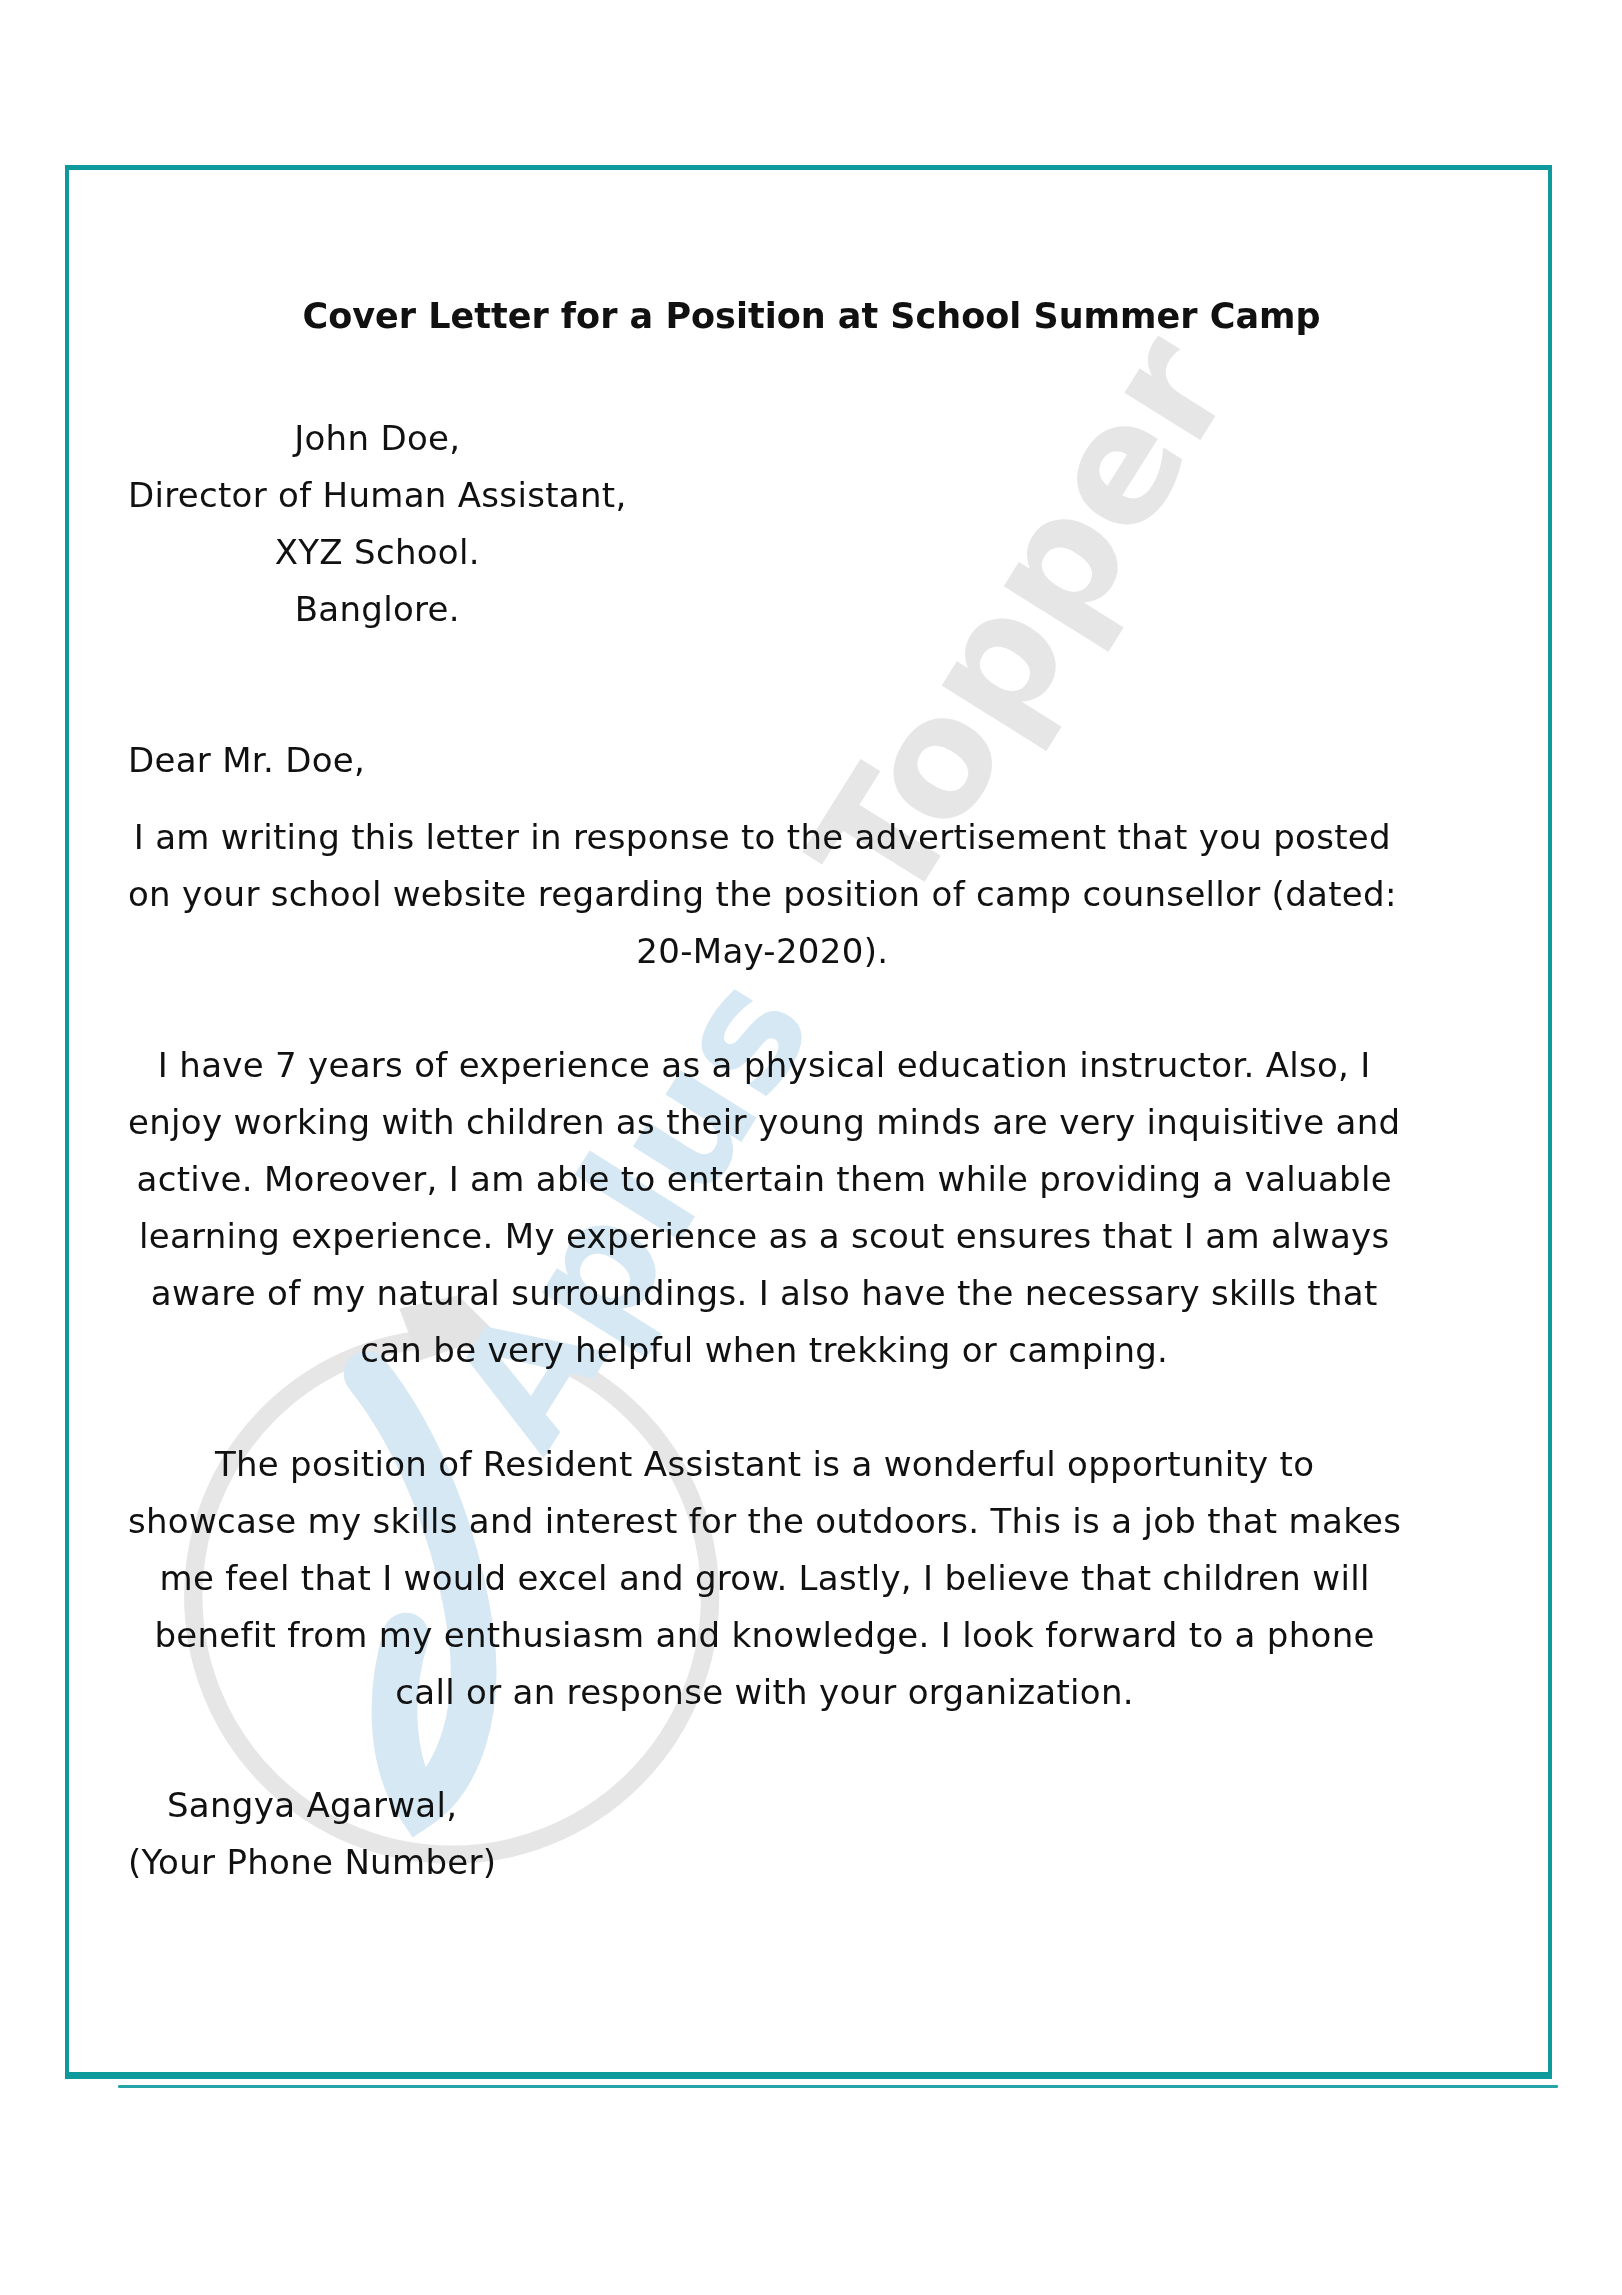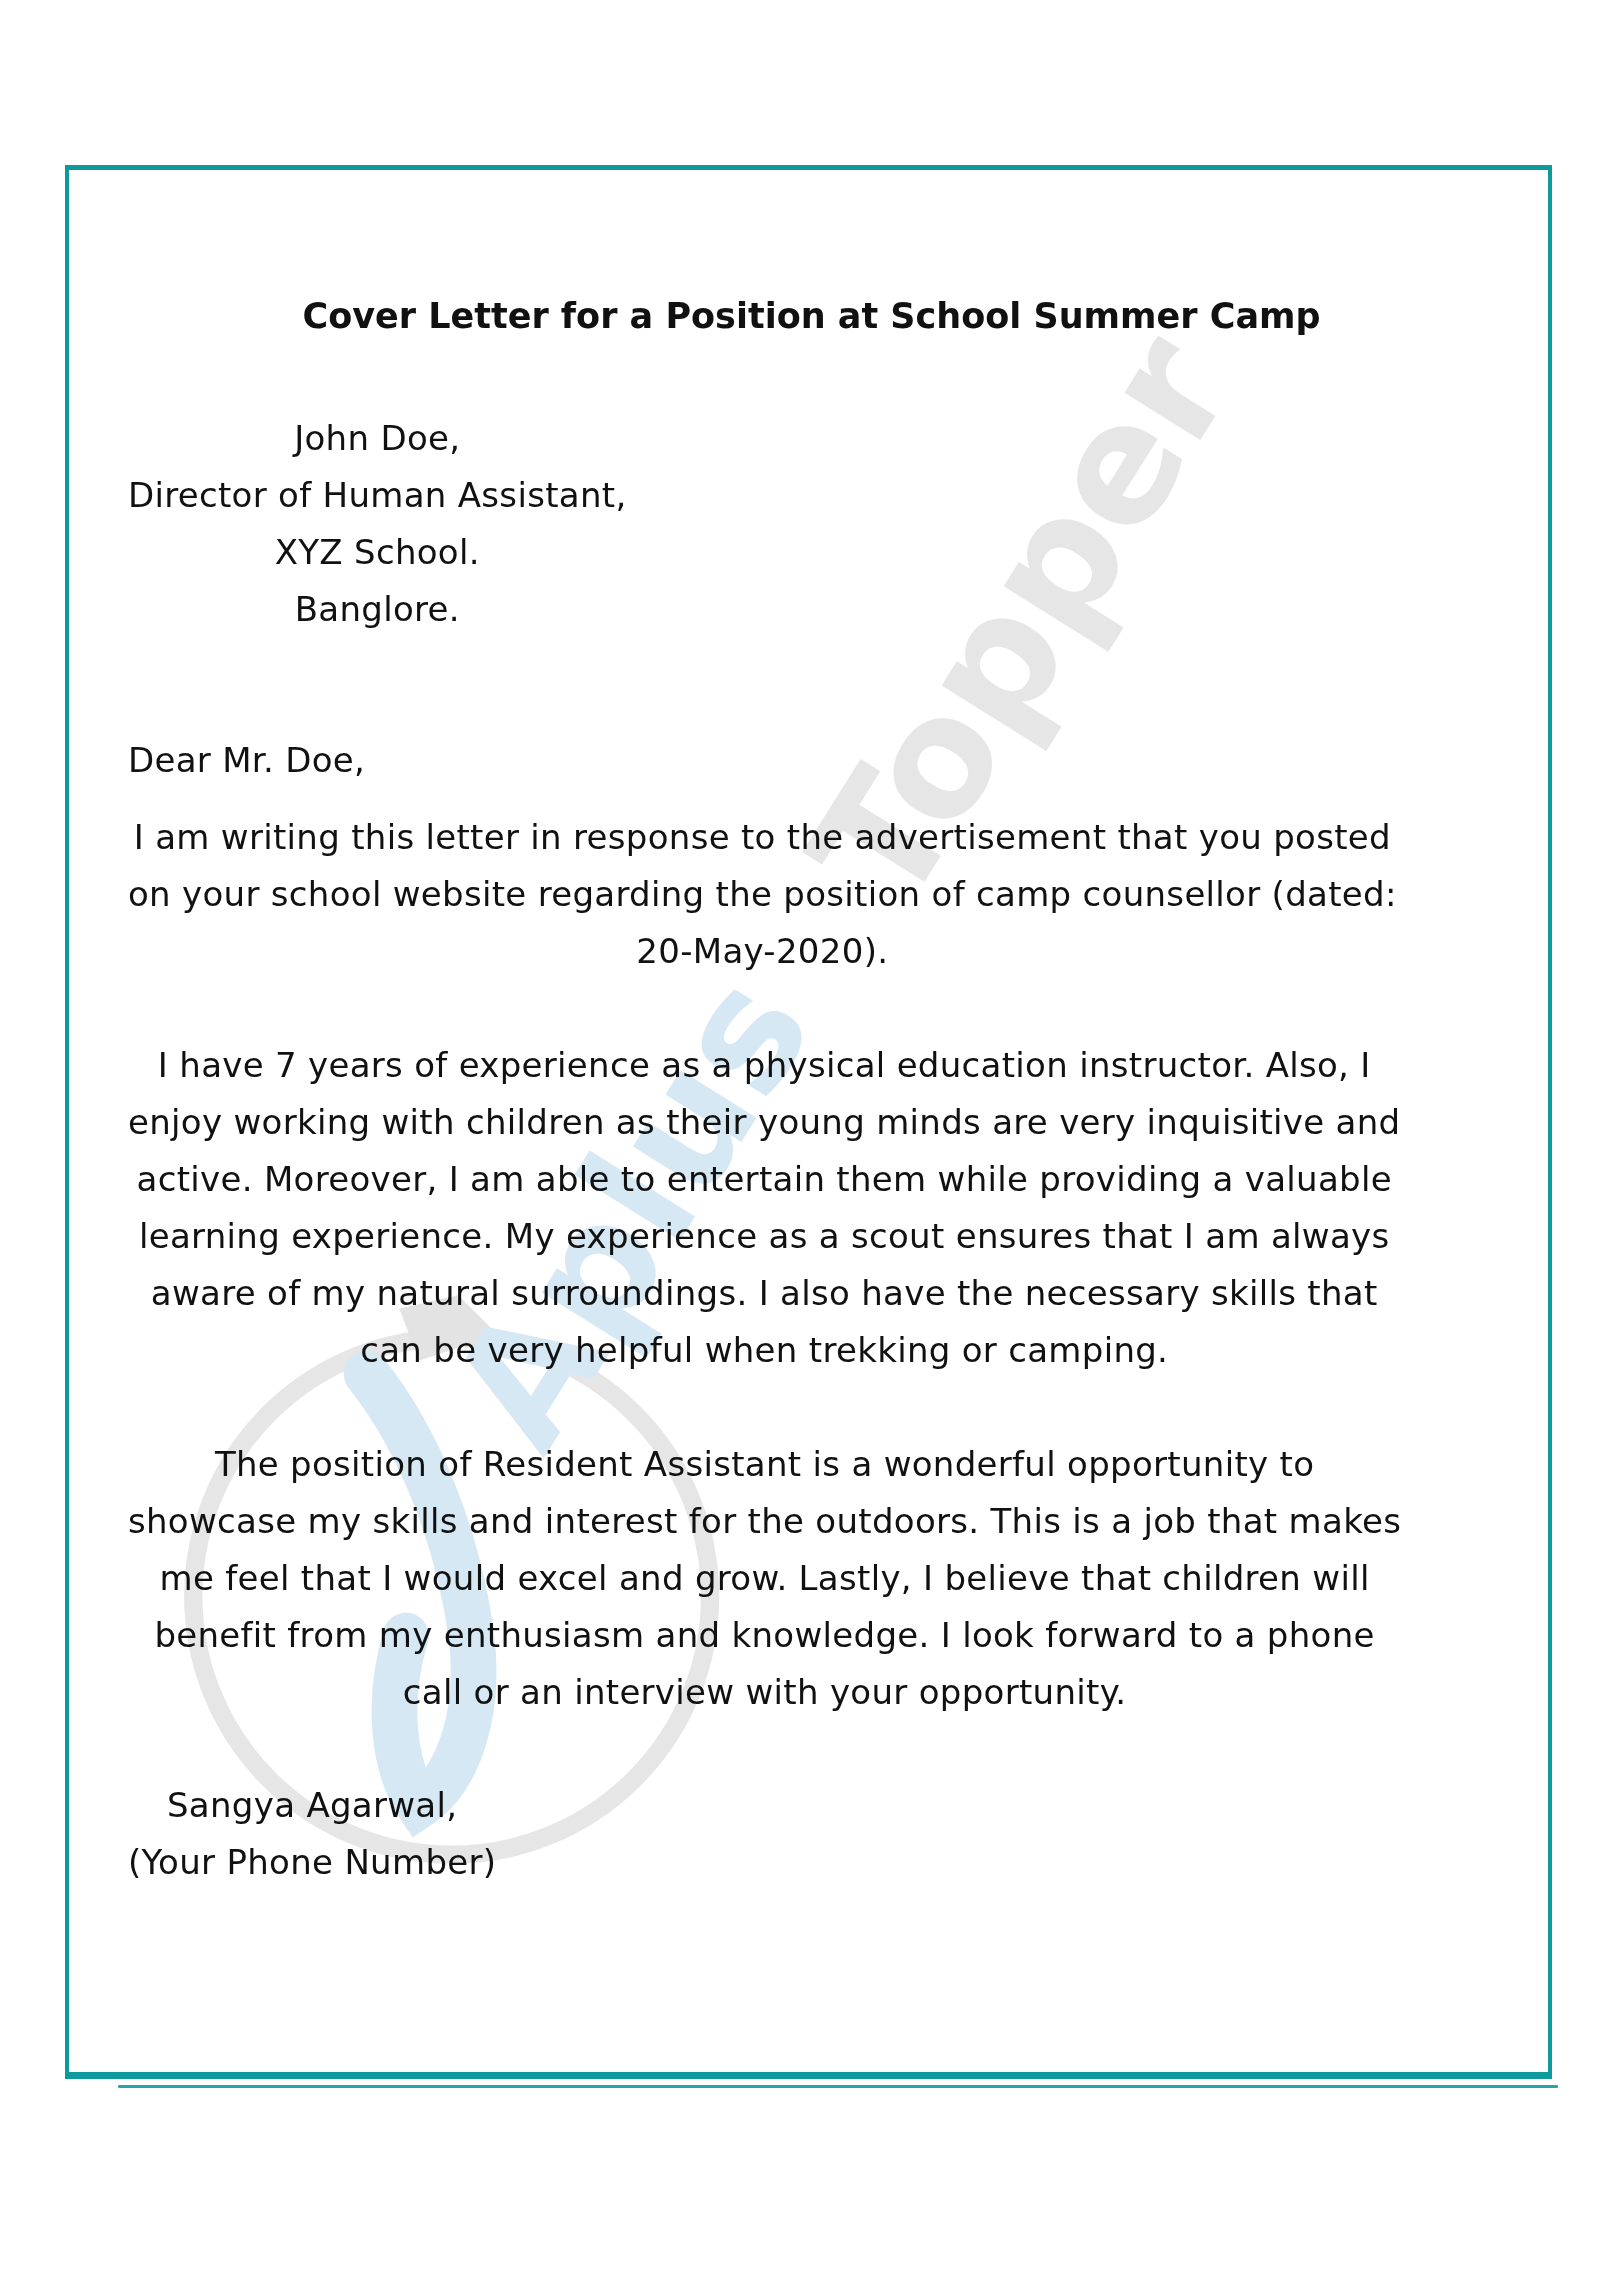--- a/index.html
+++ b/index.html
@@ -91,21 +91,21 @@
     <span class="line">learning experience.  My experience as a scout ensures that I am always</span>
     <span class="line">aware of my natural surroundings. I also have the necessary skills that</span>
     <span class="line">can be very helpful when trekking or camping.</span>
   </div>
 
   <div class="block" style="top:1436px;">
     <span class="line">The position of Resident Assistant is a wonderful opportunity to</span>
     <span class="line">showcase my skills and interest for the outdoors. This is a job that makes</span>
     <span class="line">me feel that I would excel and grow. Lastly, I believe that children will</span>
     <span class="line">benefit from my enthusiasm and knowledge. I look forward to a phone</span>
-    <span class="line">call or an interview with your opportunity.</span>
+    <span class="line">call or an response with your organization.</span>
   </div>
 
   <div class="block" style="top:1777px;">
     <span class="line">Sangya Agarwal,</span>
     <span class="line">(Your Phone Number)</span>
   </div>
 </div>
 
 
 </body></html>

